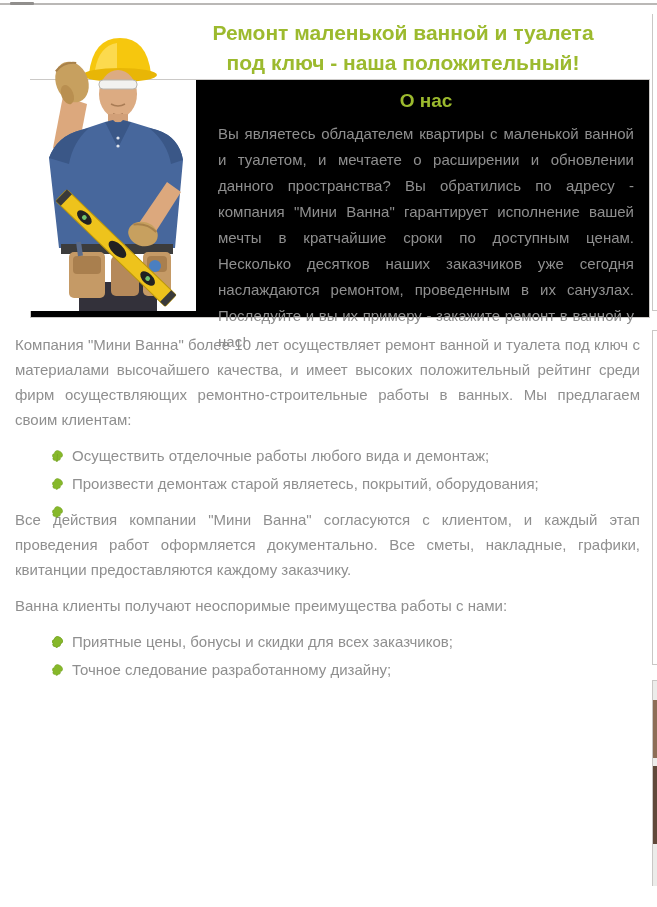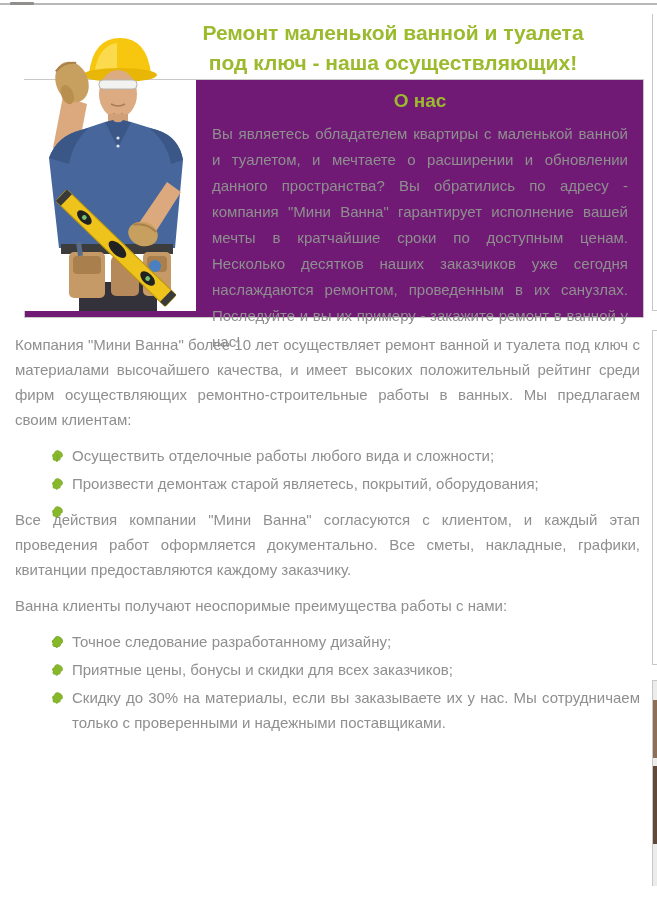--- a/index.html
+++ b/index.html
@@ -8,29 +8,29 @@
     background:#ffffff;
     font-family:"Liberation Sans", sans-serif;
     color:#8f8f8f;
   }
   
   .top-rule{position:absolute;top:3px;left:0;width:657px;height:2px;background:#bab8b6;}
   .top-rule-notch{position:absolute;top:2px;left:10px;width:24px;height:3px;background:#908e8c;border-radius:1px;}
 
   
   .page-title{
-    position:absolute;top:18px;left:178px;width:430px;
+    position:absolute;top:18px;left:188px;width:430px;
     text-align:center;font-size:21px;font-weight:bold;line-height:30px;
     color:#9cba2e;
   }
 
   
   .about-box{
-    position:absolute;left:24px;top:79px;width:618px;height:237px;
-    background:#701a75;border:1px solid #cbc9c7;
+    position:absolute;left:30px;top:79px;width:618px;height:237px;
+    background:#000000;border:1px solid #cbc9c7;
   }
   .about-heading{
     margin:10px 15px 0 187px;text-align:center;
     font-size:19px;font-weight:bold;color:#9cba2e;
   }
   .about-body{
     margin:9px 15px 0 187px;text-align:justify;
     font-size:15px;line-height:26px;color:#8f8f8f;
   }
 
@@ -65,21 +65,21 @@
 <div class="top-rule-notch"></div>
 
 <div class="rbox rbox1"></div>
 <div class="rbox rbox2"></div>
 <div class="rbox rbox3"></div>
 <div class="rphoto1"></div>
 <div class="rphoto2"></div>
 
 <div class="page-title">
   <span>Ремонт маленькой ванной и туалета</span><br>
-  <span>под ключ - наша осуществляющих!</span>
+  <span>под ключ - наша положительный!</span>
 </div>
 
 <div class="about-box">
   <div class="about-heading">О нас</div>
   <div class="about-body">Вы являетесь обладателем квартиры с маленькой ванной и туалетом, и мечтаете о расширении и обновлении данного пространства? Вы обратились по адресу - компания "Мини Ванна" гарантирует исполнение вашей мечты в кратчайшие сроки по доступным ценам. Несколько десятков наших заказчиков уже сегодня наслаждаются ремонтом, проведенным в их санузлах. Последуйте и вы их примеру - закажите ремонт в ванной у нас!</div>
 </div>
 
 <svg class="worker" viewBox="0 0 177 277" aria-label="worker photo">
 
   <rect x="0" y="46" width="177" height="231" fill="#ffffff"></rect>
@@ -148,21 +148,21 @@
 </svg>
 
 <div class="main-content">
   <p>Компания "Мини Ванна" более 10 лет осуществляет ремонт ванной и туалета под ключ с материалами высочайшего качества, и имеет высоких положительный рейтинг среди фирм осуществляющих ремонтно-строительные работы в ванных. Мы предлагаем своим клиентам:</p>
 
   <ul class="leaf-list">
     <li>
       <svg class="leaf" viewBox="0 0 11 12">
           <path d="M5.5 0.5 C7.5 1 10 2 10.5 4.5 C11 6.5 9.5 7.6 8.3 7.3 C9 9.2 7.6 10.8 6.2 10.2 C5.8 11.7 3.6 11.8 3.1 10.3 C1.4 10.9 0.2 8.9 1.2 7.4 C-0.2 6.3 0.4 3.6 2.4 3.6 C2.3 1.6 4 0.6 5.5 0.5 Z M5.5 4 L5 12" fill="#86b82a" stroke="#6f9c1f" stroke-width="0.5"></path>
         </svg>
-      <span>Осуществить отделочные работы любого вида и сложности;</span>
+      <span>Осуществить отделочные работы любого вида и демонтаж;</span>
     </li>
     <li>
       <svg class="leaf" viewBox="0 0 11 12">
           <path d="M5.5 0.5 C7.5 1 10 2 10.5 4.5 C11 6.5 9.5 7.6 8.3 7.3 C9 9.2 7.6 10.8 6.2 10.2 C5.8 11.7 3.6 11.8 3.1 10.3 C1.4 10.9 0.2 8.9 1.2 7.4 C-0.2 6.3 0.4 3.6 2.4 3.6 C2.3 1.6 4 0.6 5.5 0.5 Z" fill="#86b82a" stroke="#6f9c1f" stroke-width="0.5"></path>
         </svg>
       <span>Произвести демонтаж старой являетесь, покрытий, оборудования;</span>
     </li>
     <li>
       <svg class="leaf" viewBox="0 0 11 12">
           <path d="M5.5 0.5 C7.5 1 10 2 10.5 4.5 C11 6.5 9.5 7.6 8.3 7.3 C9 9.2 7.6 10.8 6.2 10.2 C5.8 11.7 3.6 11.8 3.1 10.3 C1.4 10.9 0.2 8.9 1.2 7.4 C-0.2 6.3 0.4 3.6 2.4 3.6 C2.3 1.6 4 0.6 5.5 0.5 Z" fill="#86b82a" stroke="#6f9c1f" stroke-width="0.5"></path>
@@ -177,28 +177,22 @@
   <ul class="leaf-list">
     <li>
       <svg class="leaf" viewBox="0 0 11 12">
           <path d="M5.5 0.5 C7.5 1 10 2 10.5 4.5 C11 6.5 9.5 7.6 8.3 7.3 C9 9.2 7.6 10.8 6.2 10.2 C5.8 11.7 3.6 11.8 3.1 10.3 C1.4 10.9 0.2 8.9 1.2 7.4 C-0.2 6.3 0.4 3.6 2.4 3.6 C2.3 1.6 4 0.6 5.5 0.5 Z" fill="#86b82a" stroke="#6f9c1f" stroke-width="0.5"></path>
         </svg>
     </li>
     <li>
       <svg class="leaf" viewBox="0 0 11 12">
           <path d="M5.5 0.5 C7.5 1 10 2 10.5 4.5 C11 6.5 9.5 7.6 8.3 7.3 C9 9.2 7.6 10.8 6.2 10.2 C5.8 11.7 3.6 11.8 3.1 10.3 C1.4 10.9 0.2 8.9 1.2 7.4 C-0.2 6.3 0.4 3.6 2.4 3.6 C2.3 1.6 4 0.6 5.5 0.5 Z" fill="#86b82a" stroke="#6f9c1f" stroke-width="0.5"></path>
         </svg>
-      <span>Точное следование разработанному дизайну;</span>
-    </li>
-    <li>
-      <svg class="leaf" viewBox="0 0 11 12">
-          <path d="M5.5 0.5 C7.5 1 10 2 10.5 4.5 C11 6.5 9.5 7.6 8.3 7.3 C9 9.2 7.6 10.8 6.2 10.2 C5.8 11.7 3.6 11.8 3.1 10.3 C1.4 10.9 0.2 8.9 1.2 7.4 C-0.2 6.3 0.4 3.6 2.4 3.6 C2.3 1.6 4 0.6 5.5 0.5 Z" fill="#86b82a" stroke="#6f9c1f" stroke-width="0.5"></path>
-        </svg>
       <span>Приятные цены, бонусы и скидки для всех заказчиков;</span>
     </li>
     <li>
       <svg class="leaf" viewBox="0 0 11 12">
           <path d="M5.5 0.5 C7.5 1 10 2 10.5 4.5 C11 6.5 9.5 7.6 8.3 7.3 C9 9.2 7.6 10.8 6.2 10.2 C5.8 11.7 3.6 11.8 3.1 10.3 C1.4 10.9 0.2 8.9 1.2 7.4 C-0.2 6.3 0.4 3.6 2.4 3.6 C2.3 1.6 4 0.6 5.5 0.5 Z" fill="#86b82a" stroke="#6f9c1f" stroke-width="0.5"></path>
         </svg>
-      <span>Скидку до 30% на материалы, если вы заказываете их у нас. Мы сотрудничаем только с проверенными и надежными поставщиками.</span>
+      <span>Точное следование разработанному дизайну;</span>
     </li>
   </ul>
 </div>
 
 </body></html>

